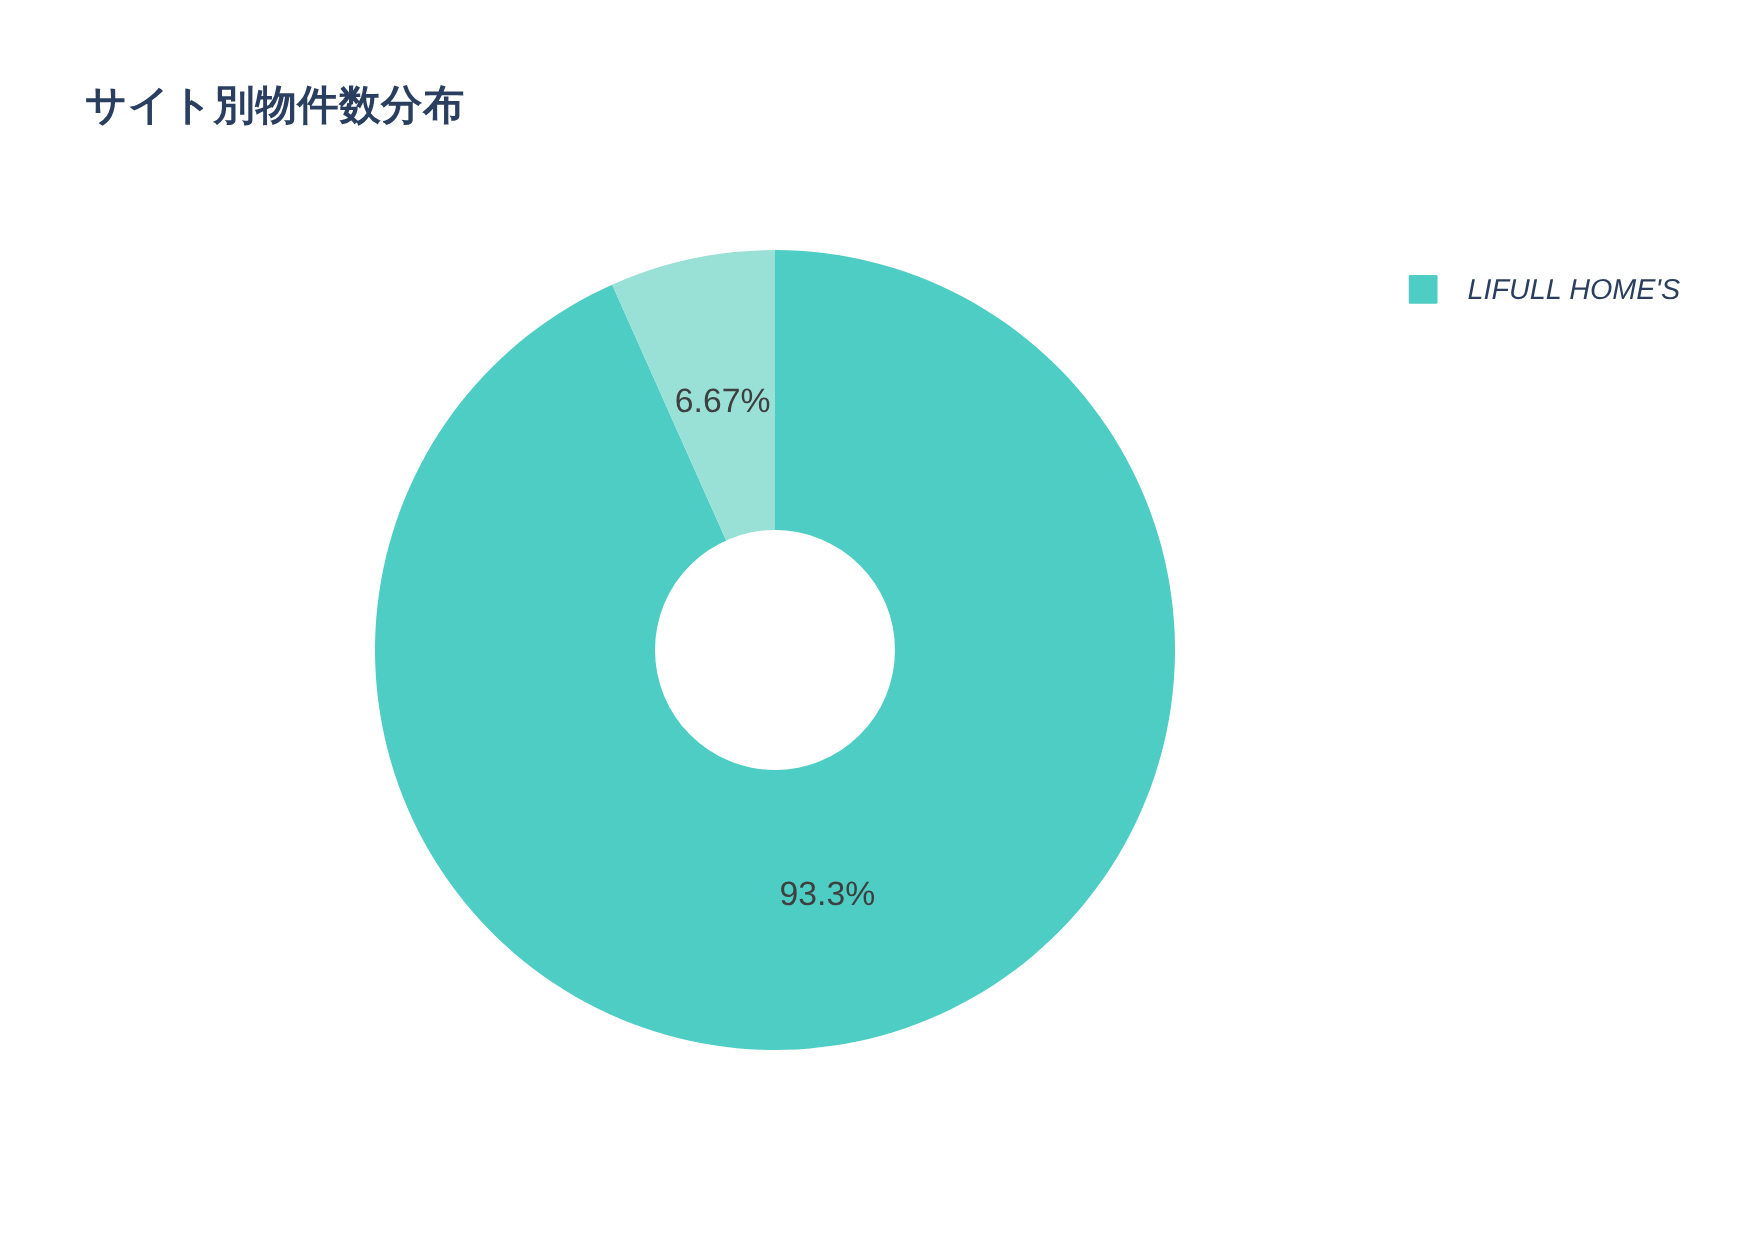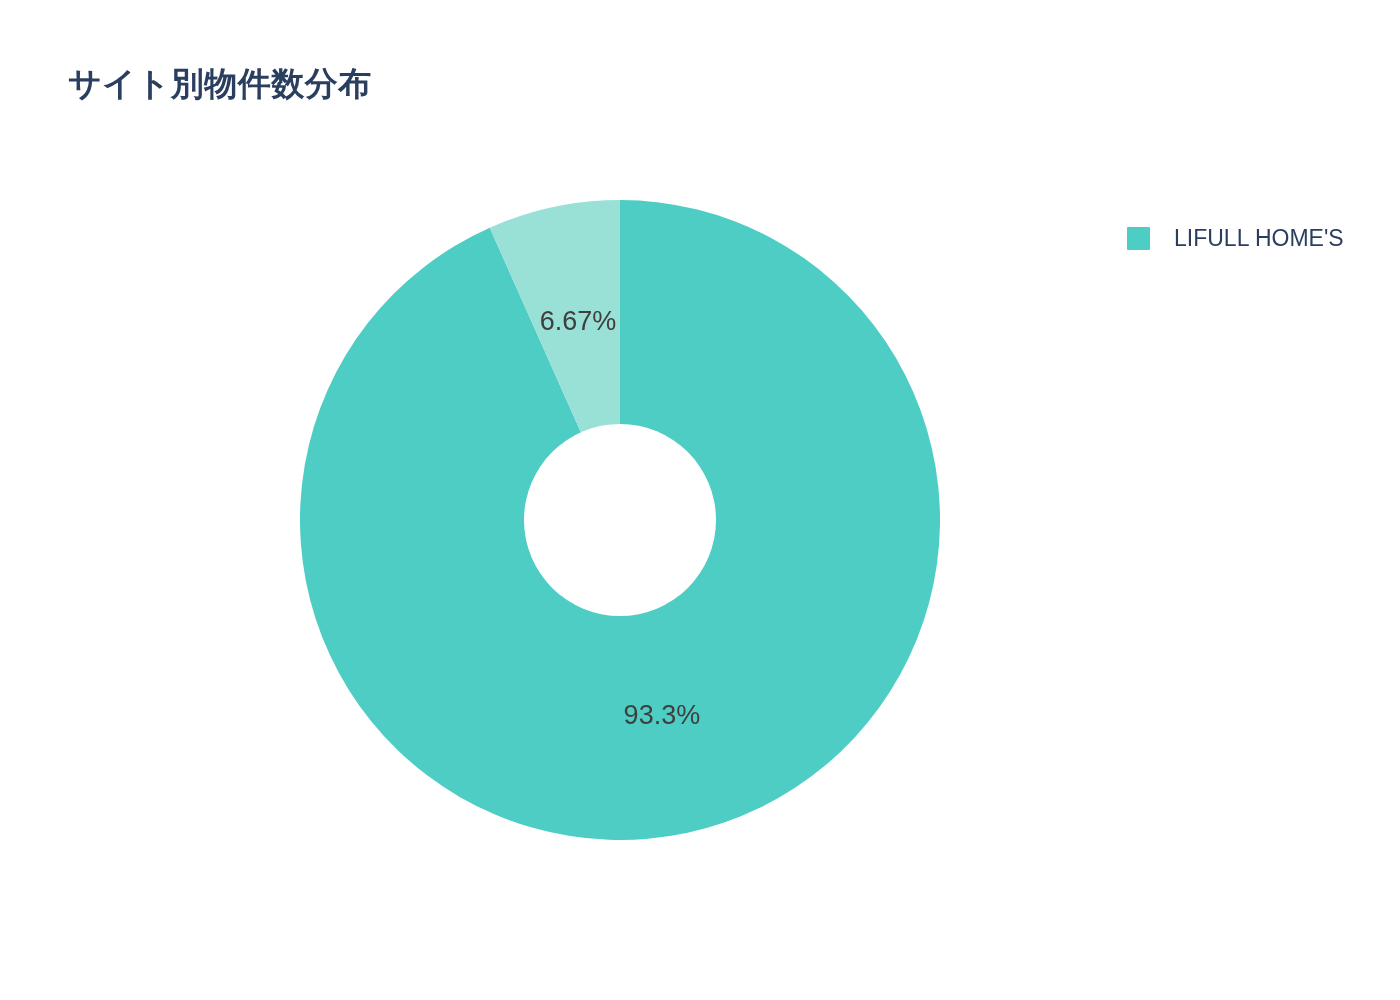--- a/index.html
+++ b/index.html
@@ -59,22 +59,23 @@
 
   
   #legend {
     position: absolute;
     left: 1127px;
     top: 212px;
     width: 265px;
   }
   .legend-item {
     display: flex;
-    align-items: flex-end;
+    align-items: center;
     height: 38px;
+    font-style: italic;
   }
   .legend-swatch {
     width: 23px;
     height: 23px;
     flex: 0 0 23px;
     border-radius: 1px;
   }
   .legend-label {
     margin-left: 24px;
     font-size: 23px;

